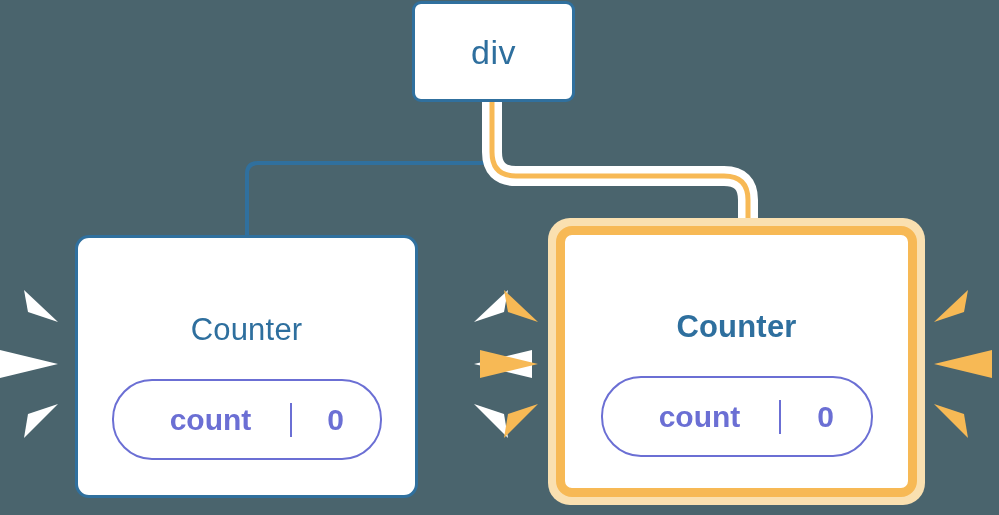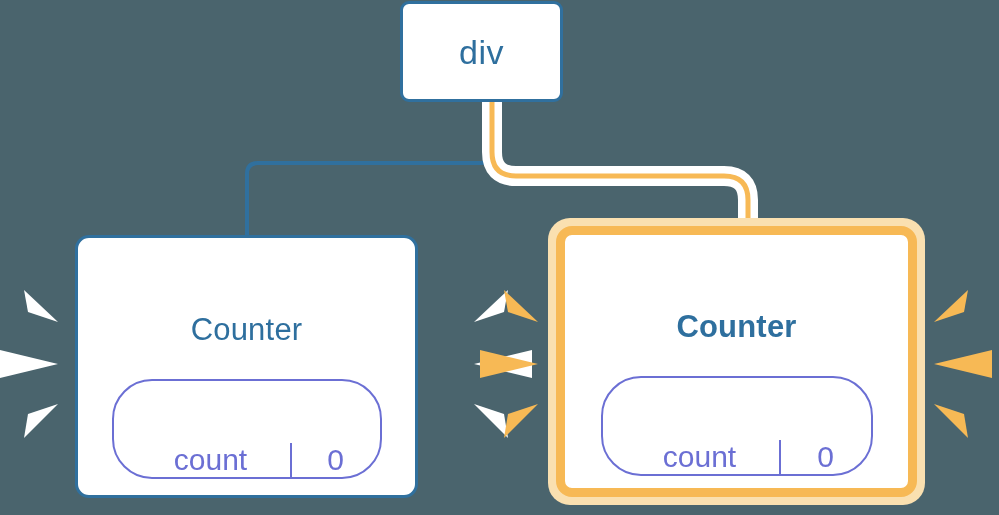--- a/index.html
+++ b/index.html
@@ -24,21 +24,21 @@
   .node {
     position: absolute;
     background: #ffffff;
     box-sizing: border-box;
     display: flex;
     flex-direction: column;
     align-items: center;
   }
   
   #div-node {
-    left: 400px;
+    left: 412px;
     top: 1px;
     width: 163px;
     height: 101px;
     border: 3px solid #30709e;
     border-radius: 9px;
     justify-content: center;
     z-index: 6;
   }
   #div-node .node-title {
     color: #2e6f9e;
@@ -86,26 +86,27 @@
     color: #2e6f9e;
     font-size: 31px;
     line-height: 1;
     letter-spacing: 0.2px;
   }
   .counter-title.bold { font-weight: bold; }
   
   .pill {
     position: relative;
     margin-top: 34px;
-    height: 100px;
+    height: 81px;
     border: 2px solid #6b6fd4;
     border-radius: 40px;
     display: flex;
-    align-items: flex-end;
+    align-items: center;
     box-sizing: border-box;
+    font-weight: bold;
   }
   #counter-left .pill  { width: 270px; }
   #counter-right .pill { width: 272px; }
   .pill-key, .pill-val {
     display: flex;
     align-items: center;
     justify-content: center;
     color: #6b6fd4;
     font-size: 30px;
     box-sizing: border-box;

